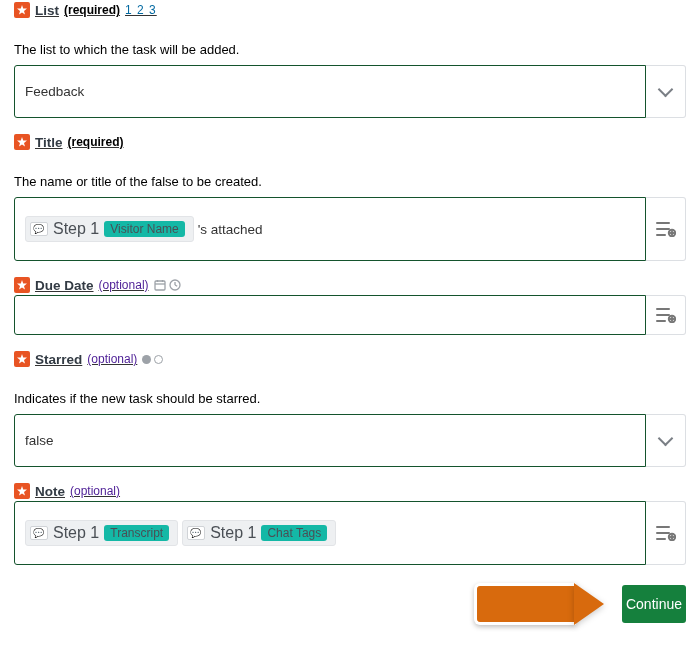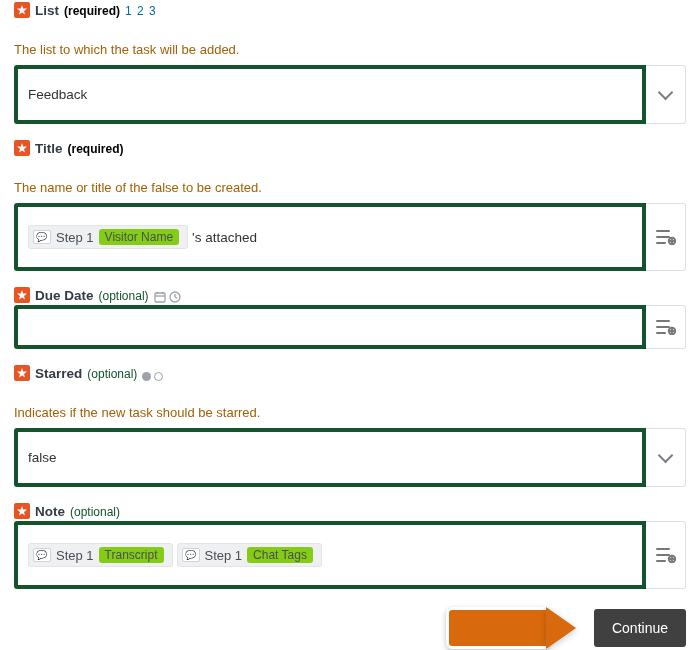--- a/index.html
+++ b/index.html
@@ -7,37 +7,37 @@
   body {
     font-family: -apple-system, BlinkMacSystemFont, "Segoe UI", Helvetica, Arial, sans-serif;
     font-size: 13px;
     color: #333;
     background: #fff;
     width: 700px;
     height: 650px;
     padding: 2px 14px 14px 14px;
   }
   .field { margin-top: 0; margin-bottom: 16px; }
-  .field-header { display:flex; align-items:flex-end; gap:5px; margin-bottom:2px; }
+  .field-header { display:flex; align-items:center; gap:5px; margin-bottom:2px;text-decoration:underline; }
   .app-icon {
     width:16px; height:16px; display:inline-flex; align-items:center; justify-content:center;
     background:#e85423; border-radius:2px; color:#fff; font-size:11px; font-weight:bold;
     line-height:1;
   }
   .app-icon svg { display:block; }
   .field-label { font-weight:700; color:#333b44; font-size:13.5px; }
   .req { color:#000000; font-weight:600; font-size:12px; }
-  .opt { color:#14532d; font-weight:400; font-size:12px; }
+  .opt { color:#4c1d95; font-weight:400; font-size:12px; }
   .badge-123 { color:#0369a1; font-size:12px; display:inline-flex; gap:2px; letter-spacing:1px;}
   .hint-icons { color:#9da2a8; font-size:13px; display:inline-flex; align-items:center; gap:3px;}
-  .field-desc { color:#a16207; font-size:13px; margin-bottom:8px;margin-top:24px; }
+  .field-desc { color:#000000; font-size:13px; margin-bottom:8px;margin-top:24px; }
   .input-row { display:flex; width:100%; }
   .input-box {
     flex:1 1 auto;
-    border:4px solid #14532d;
+    border:1px solid #14532d;
     border-radius:3px 0 0 3px;
     min-height:40px;
     padding:18px 10px;
     display:flex; align-items:center; flex-wrap:wrap; gap:4px;
     font-size:13.5px; color:#333;
   }
   .addon {
     width:40px;
     border:1px solid #dcdfe3;
     border-left:none;
@@ -58,27 +58,27 @@
   }
   .token .mini-icon {
     width:18px; height:14px;
     border:1px solid #d0d3d7;
     border-radius:2px;
     background:#fff;
     display:inline-flex; align-items:center; justify-content:center;
     font-size:9px; color:#e39a2c;
   }
   .token .pill {
-    background:#84cc16;
+    background:#14b8a6;
     border-radius:3px;
     padding:1px 6px;
     font-size:12px;
     color:#4a4f55;
   }
-  .token .step { font-size:13px; color:#4a4f55; }
+  .token .step { font-size:16px; color:#4a4f55; }
   .plain { font-size:13.5px; color:#333; }
   .footer {
     display:flex; justify-content:flex-end; align-items:center; gap:18px;
     margin-top:18px;
   }
   .arrow {
     position:relative;
     height:42px;
     width:130px;
   }
@@ -100,23 +100,23 @@
   }
   .arrow-head-outline {
     position:absolute; right:-3px; top:-3px;
     width:0; height:0;
     border-top:24px solid transparent;
     border-bottom:24px solid transparent;
     border-left:34px solid #fff;
     z-index:-1;
   }
   .btn-primary {
-    background:#404040; color:#fff; border:none;
+    background:#15803d; color:#fff; border:none;
     border-radius:3px;
-    padding:11px 18px;
+    padding:11px 4px;
     font-size:14px;
     cursor:pointer;
   }
   .chev { width:11px; height:11px; border-right:2px solid #7a7f85; border-bottom:2px solid #7a7f85; transform: rotate(45deg); margin-top:-5px;}
   .list-add-svg { stroke:#777; }
   .dot-filled { width:9px;height:9px;border-radius:50%;background:#9da2a8;display:inline-block;}
   .dot-empty  { width:9px;height:9px;border-radius:50%;border:1px solid #9da2a8;display:inline-block;}
 </style>
 </head>
 <body>

